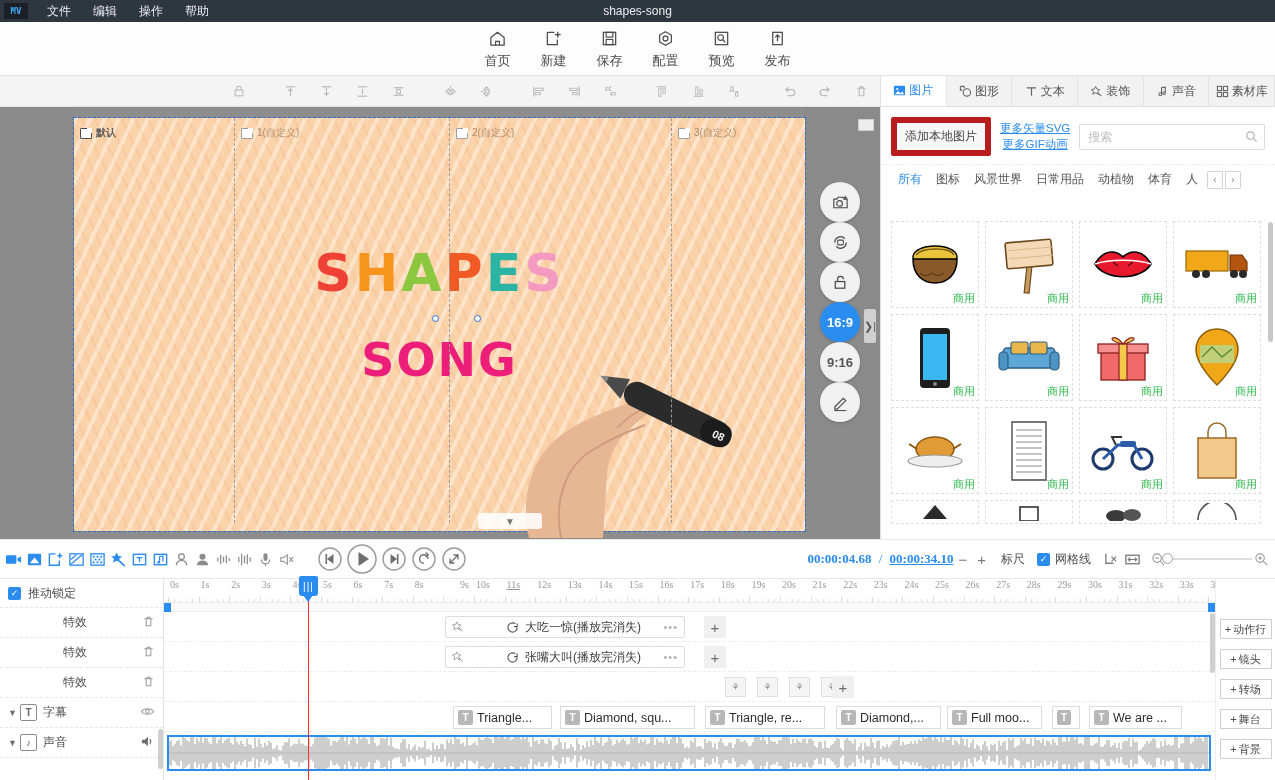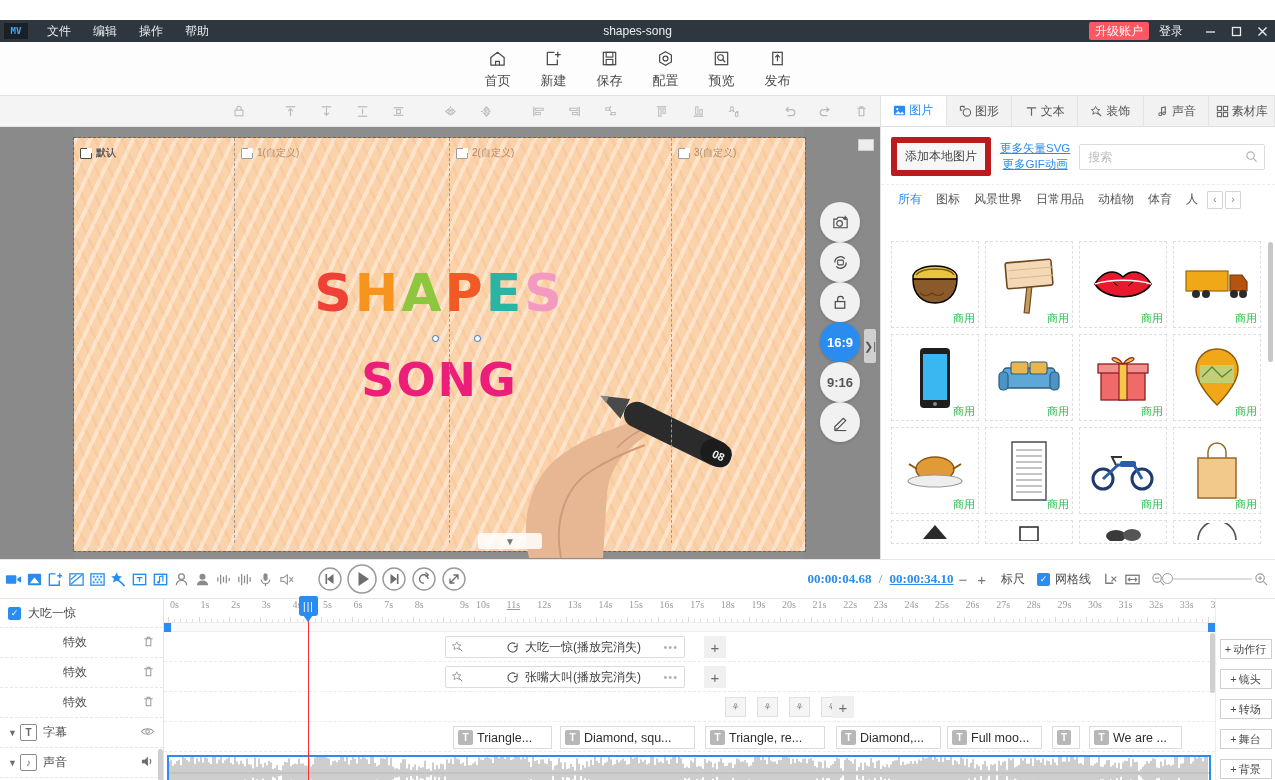--- a/index.html
+++ b/index.html
@@ -4,21 +4,21 @@
 <style>
   * { box-sizing: border-box; margin:0; padding:0; }
   html,body { width:1275px; height:780px; overflow:hidden; }
   body {
     font-family: "Liberation Sans", "DejaVu Sans", sans-serif;
     font-size: 12px;
     background:#fff;
     color:#333;
     -webkit-font-smoothing: antialiased;
   }
-  .app { position:relative; width:1275px; height:608px;margin-top:20px; }
+  .app { position:relative; width:1275px; height:608px; }
 
   
   .titlebar{
     position:absolute; left:0; top:0; width:1275px; height:22px;
     background:#2e3640; display:flex; align-items:center;
   }
   .logo{
     width:24px; height:16px; margin-left:4px; background:#1b2027;
     color:#3fa9f5; font-size:9px; font-weight:bold; letter-spacing:0px;
     display:flex; align-items:center; justify-content:center;
@@ -309,39 +309,20 @@
 
   <div class="titlebar">
     <div class="logo">MV</div>
     <div class="menu">
       <div class="menu-item">文件</div>
       <div class="menu-item">编辑</div>
       <div class="menu-item">操作</div>
       <div class="menu-item">帮助</div>
     </div>
     <div class="title-center">shapes-song</div>
-    <div class="title-right">
-      <div class="upgrade">升级账户</div>
-      <div class="login">登录</div>
-      <div class="winbtn">
-        <svg width="11" height="11" viewBox="0 0 11 11">
-            <line x1="1" y1="6" x2="10" y2="6" stroke="#e8ecef" stroke-width="1.3"></line>
-          </svg>
-      </div>
-      <div class="winbtn">
-        <svg width="11" height="11" viewBox="0 0 11 11">
-            <rect x="1.5" y="1.5" width="8" height="8" fill="none" stroke="#e8ecef" stroke-width="1.3"></rect>
-          </svg>
-      </div>
-      <div class="winbtn close">
-        <svg width="11" height="11" viewBox="0 0 11 11">
-            <path d="M1.5 1.5 L9.5 9.5 M9.5 1.5 L1.5 9.5" stroke="#e8ecef" stroke-width="1.4"></path>
-          </svg>
-      </div>
-    </div>
   </div>
 
   <div class="toolbar">
     <div class="tb-item">
       <div class="tb-icon">
         <svg width="19" height="19" viewBox="0 0 20 20">
             <path d="M3 9 L10 3.5 L17 9 V17 H3 Z" fill="none" stroke="#4a4a4a" stroke-width="1.3" stroke-linejoin="round"></path>
             <path d="M8 17 v-4 h4 v4" fill="none" stroke="#4a4a4a" stroke-width="1.2"></path>
           </svg>
       </div>
@@ -998,21 +979,21 @@
         </svg>
     </div>
     <div style="width:6px"></div>
   </div>
 
   <div class="timeline">
 
     <div class="tl-left">
       <div class="tl-row h">
         <span class="chk">✓</span>
-        <span style="margin-left:7px">大吃一惊</span>
+        <span style="margin-left:7px">推动锁定</span>
       </div>
       <div class="tl-row">
         <span class="name">特效</span>
         <span class="tl-ico"><svg width="13" height="13" viewBox="0 0 14 14">
               <path d="M2.5 4 H11.5 M4.5 4 V11.5 H9.5 V4 M5.5 4 V2.5 H8.5 V4" fill="none" stroke="#9a9a9a" stroke-width="1.1"></path>
             </svg></span>
       </div>
       <div class="tl-row">
         <span class="name">特效</span>
         <span class="tl-ico"><svg width="13" height="13" viewBox="0 0 14 14">

